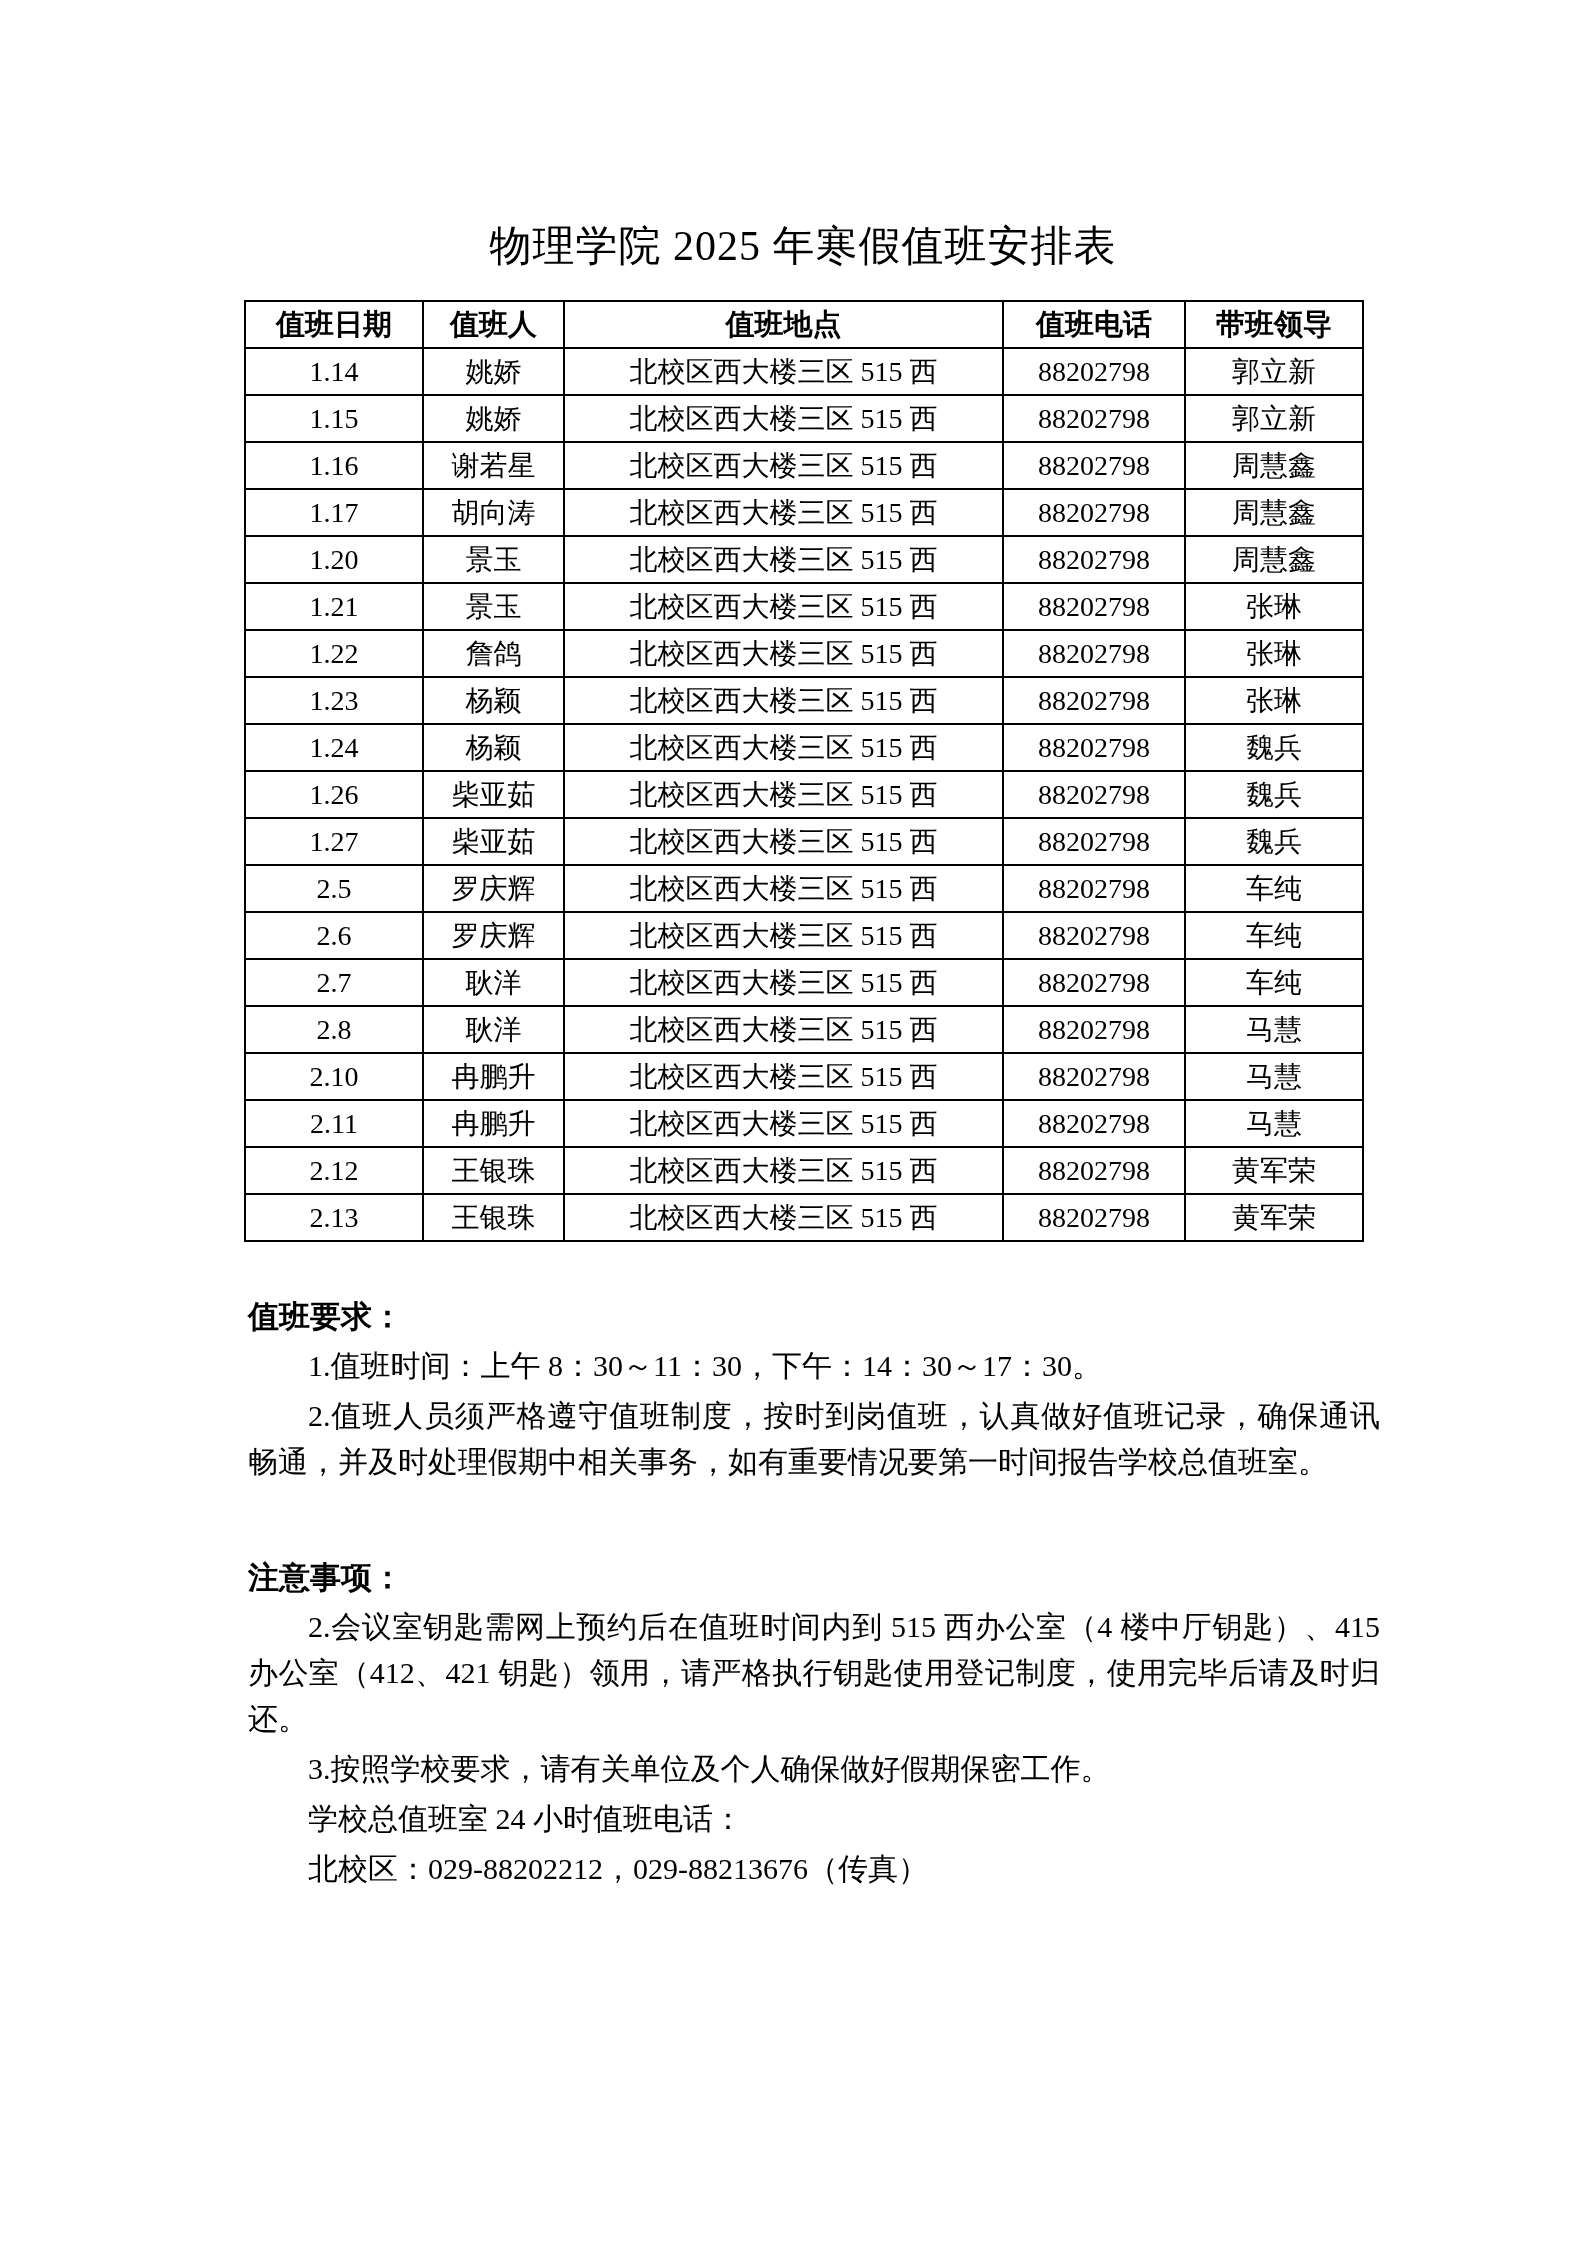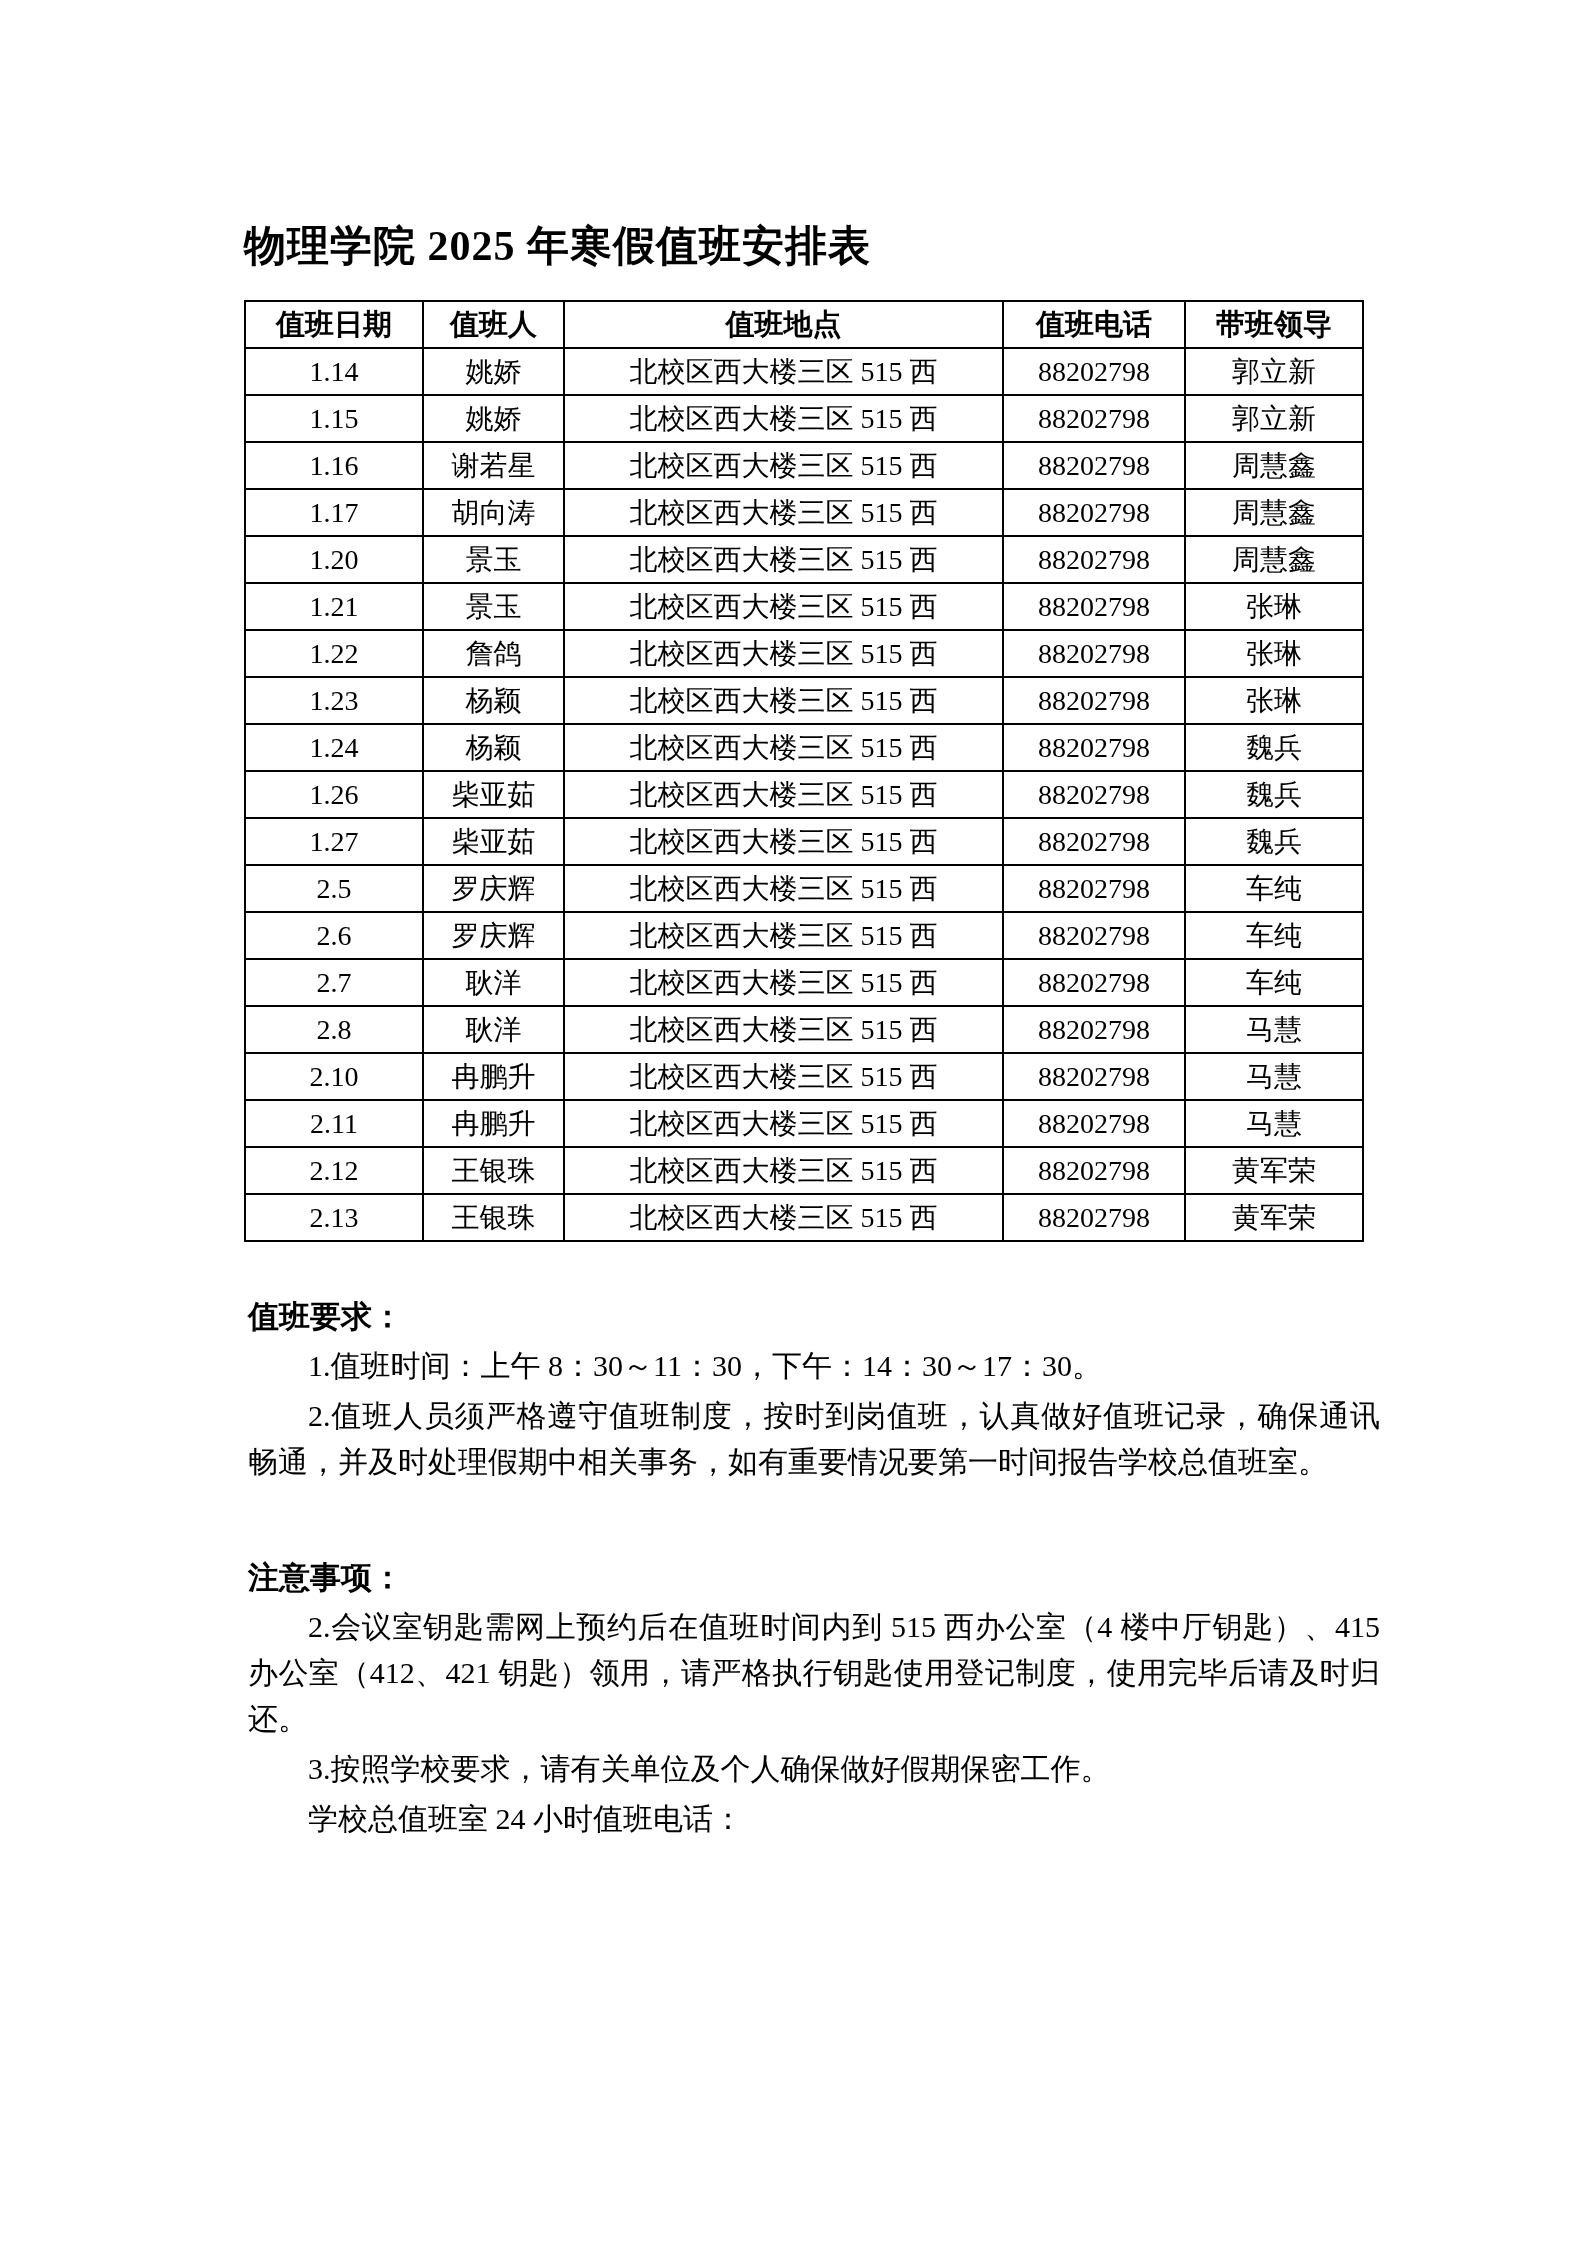--- a/index.html
+++ b/index.html
@@ -13,23 +13,23 @@
     position: relative;
     width: 1588px;
     height: 2245px;
     background: #ffffff;
     box-sizing: border-box;
     padding: 218px 210px 0 244px;
   }
   .doc-title {
     width: 1118px;
     margin: 0 0 26px 0;
-    text-align: left;
+    text-align: center;
     font-size: 42px;
-    font-weight: bold;
+    font-weight: normal;
     letter-spacing: 1px;
   }
   table.duty-table {
     border-collapse: collapse;
     width: 1118px;
     border: 1px solid #15803d;
     table-layout: fixed;
   }
   table.duty-table th,
   table.duty-table td {
@@ -239,15 +239,16 @@
     <p class="section-heading">值班要求：</p>
     <p class="para">1.值班时间：上午 8：30～11：30，下午：14：30～17：30。</p>
     <p class="para">2.值班人员须严格遵守值班制度，按时到岗值班，认真做好值班记录，确保通讯畅通，并及时处理假期中相关事务，如有重要情况要第一时间报告学校总值班室。</p>
   </div>
 
   <div class="text-block section-note">
     <p class="section-heading">注意事项：</p>
     <p class="para">2.会议室钥匙需网上预约后在值班时间内到 515 西办公室（4 楼中厅钥匙）、415 办公室（412、421 钥匙）领用，请严格执行钥匙使用登记制度，使用完毕后请及时归还。</p>
     <p class="para">3.按照学校要求，请有关单位及个人确保做好假期保密工作。</p>
     <p class="para">学校总值班室 24 小时值班电话：</p>
+    <p class="para">北校区：029-88202212，029-88213676（传真）</p>
   </div>
 
 </div>
 
 </body></html>

